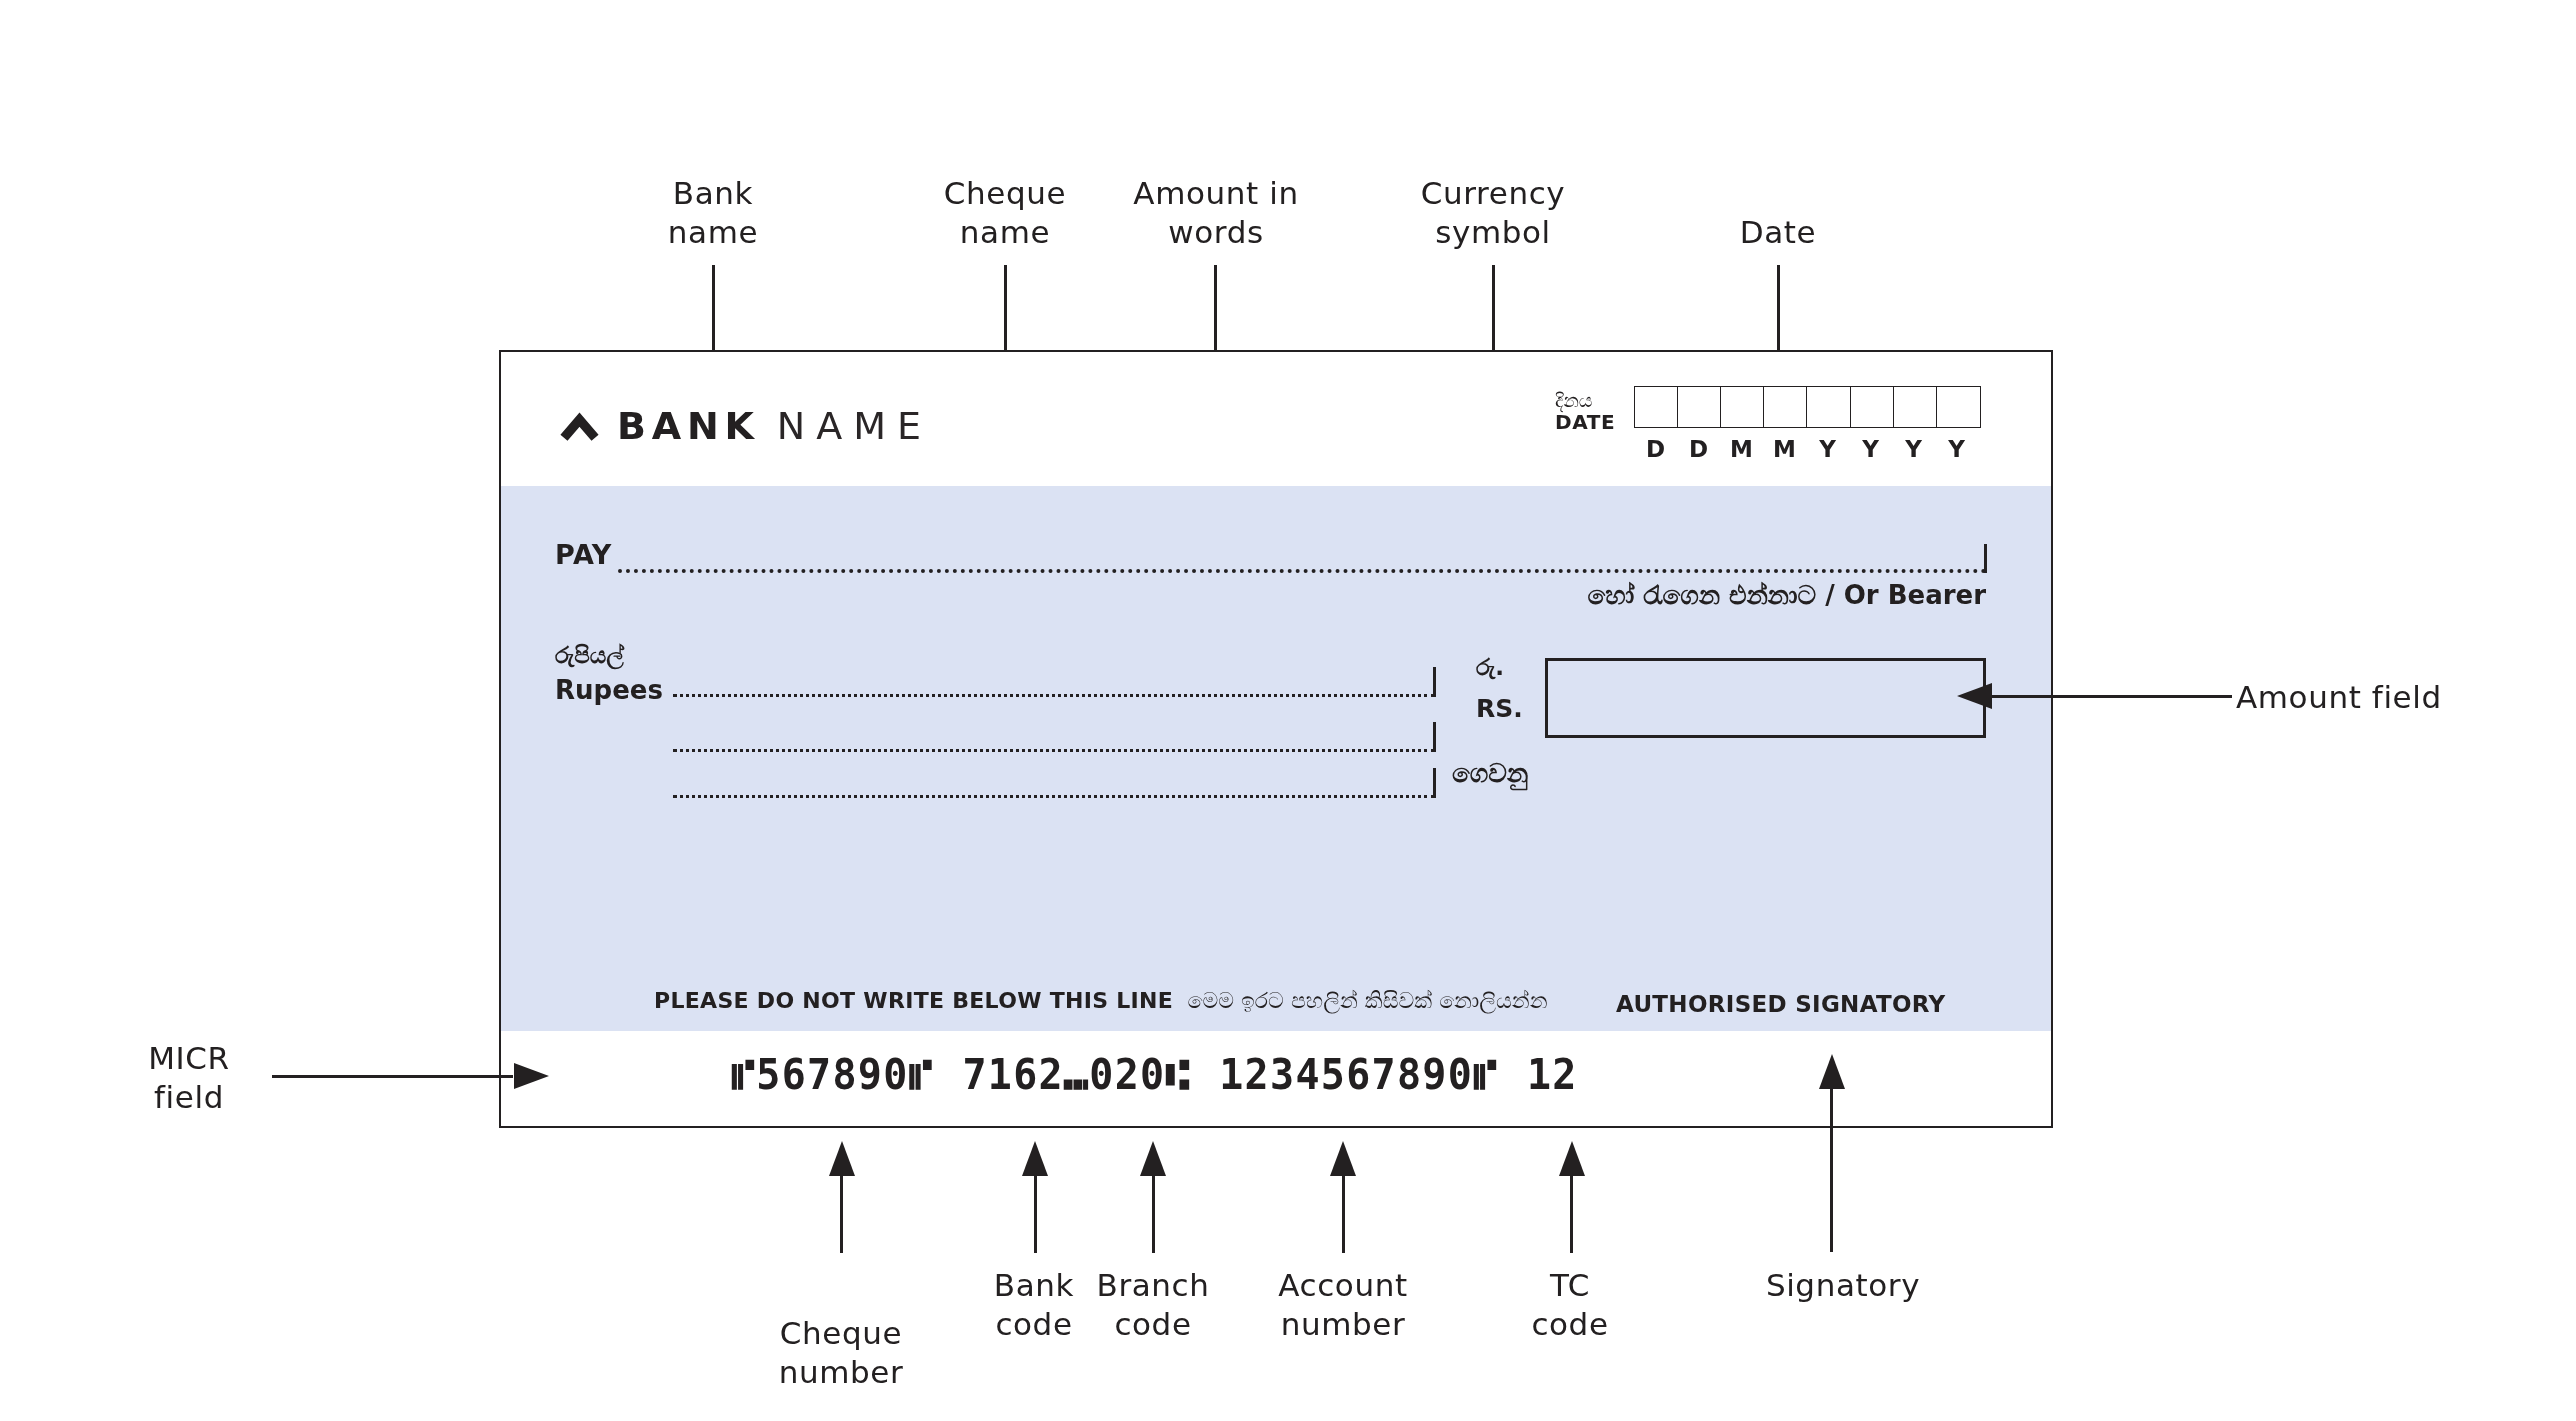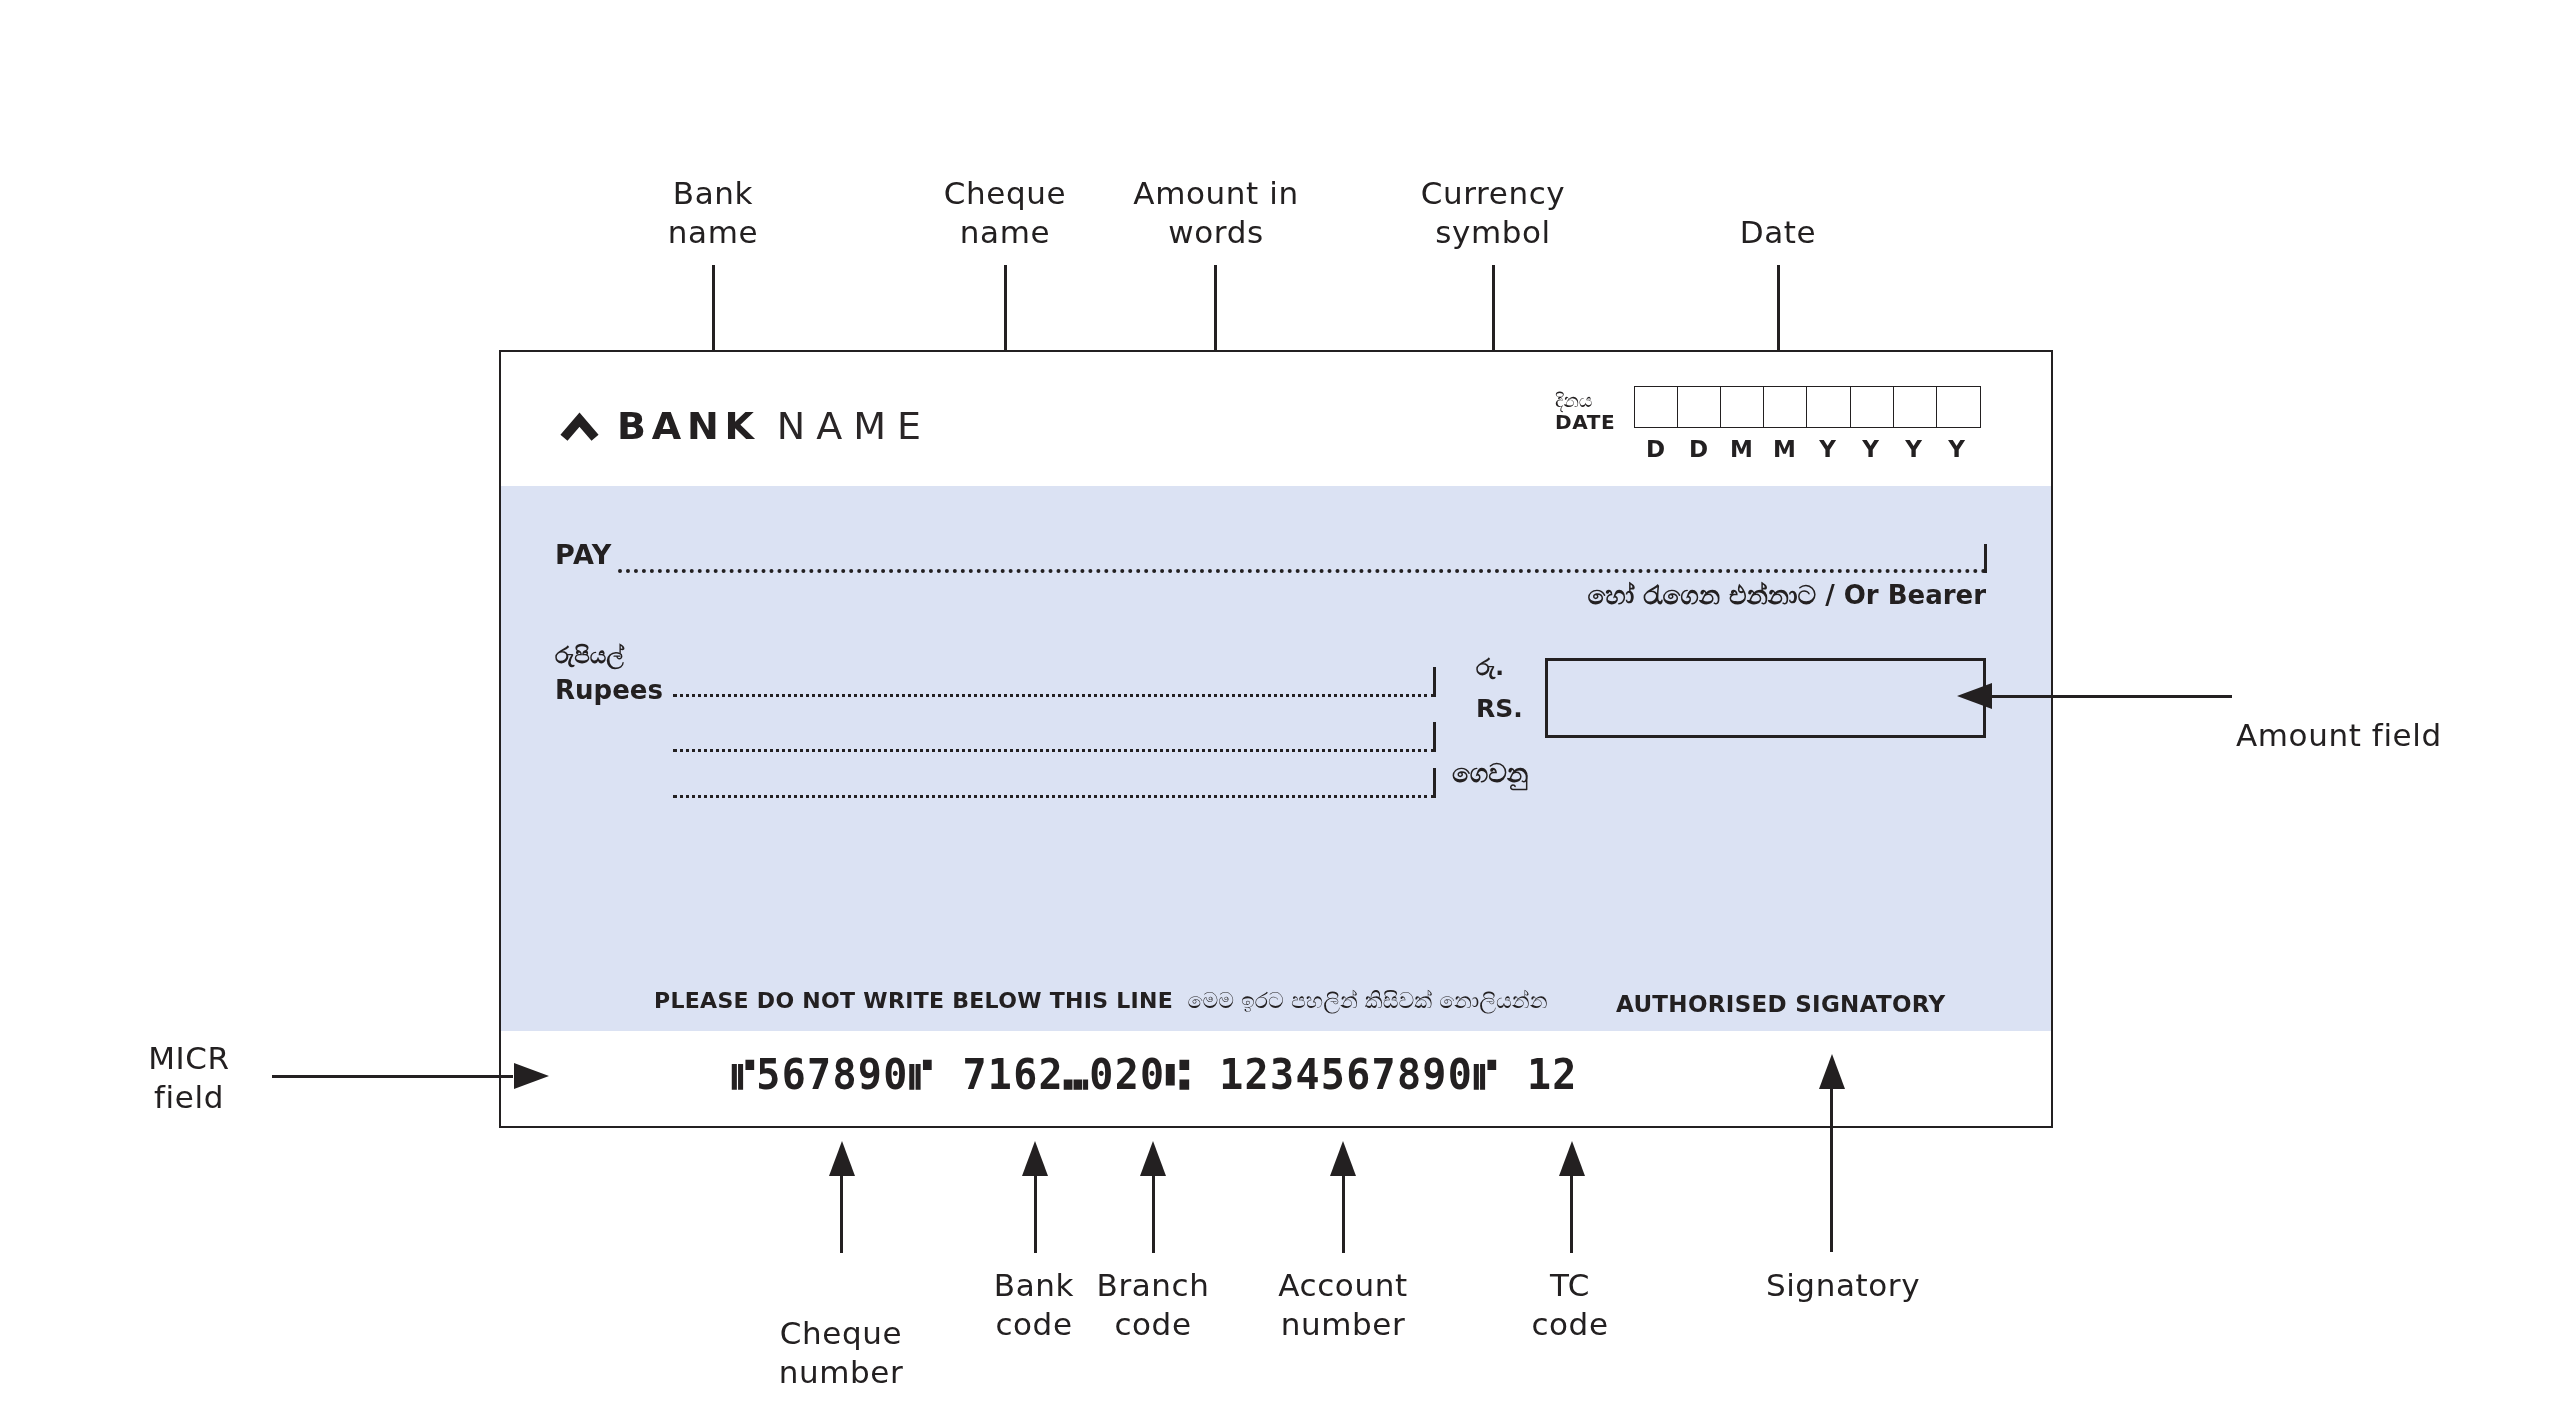--- a/index.html
+++ b/index.html
@@ -8,21 +8,21 @@
     --paper:#ffffff;
   }
   *{margin:0;padding:0;box-sizing:border-box;}
   html,body{background:var(--paper);}
   body{font-family:"DejaVu Sans","Liberation Sans",sans-serif;color:var(--ink);}
   #canvas{position:relative;width:2576px;height:1421px;background:var(--paper);overflow:hidden;}
 
   
   .callout{position:absolute;text-align:center;font-size:31px;line-height:39px;
            color:var(--ink);transform:translateX(-50%);white-space:nowrap;letter-spacing:0.6px;}
-  .callout.left-align{transform:none;text-align:right;margin-top:38px;}
+  .callout.left-align{transform:none;text-align:right;}
 
   
   .vline{position:absolute;width:2.6px;background:var(--ink);}
   .hline{position:absolute;height:2.6px;background:var(--ink);}
   .head{position:absolute;width:0;height:0;}
   .head.down{border-left:13px solid transparent;border-right:13px solid transparent;border-top:35px solid var(--ink);}
   .head.up{border-left:13px solid transparent;border-right:13px solid transparent;border-bottom:35px solid var(--ink);}
   .head.right{border-top:13px solid transparent;border-bottom:13px solid transparent;border-left:35px solid var(--ink);}
   .head.left{border-top:13px solid transparent;border-bottom:13px solid transparent;border-right:35px solid var(--ink);}
 

